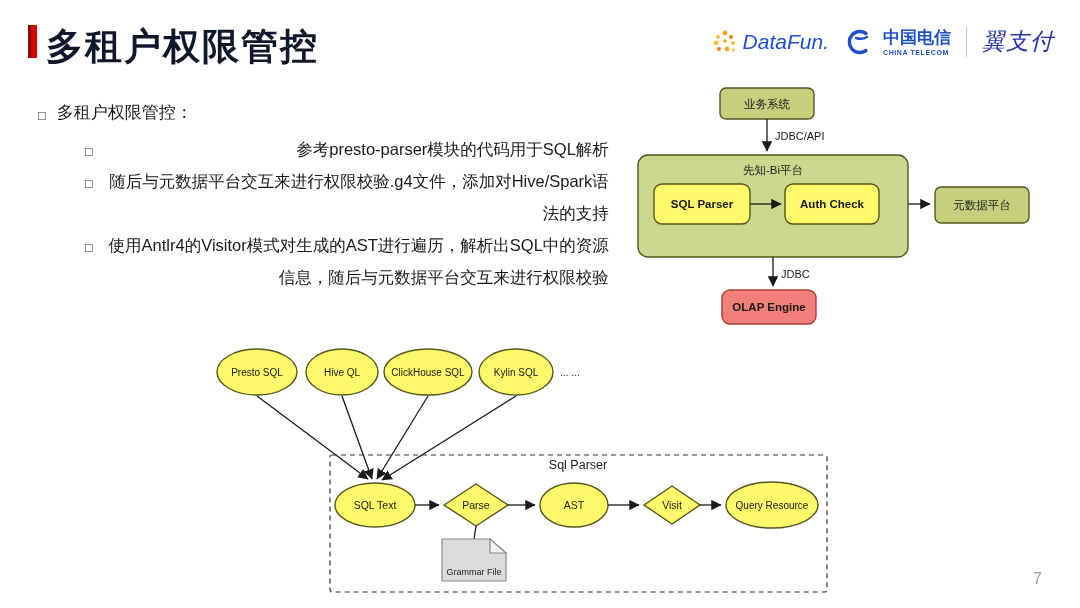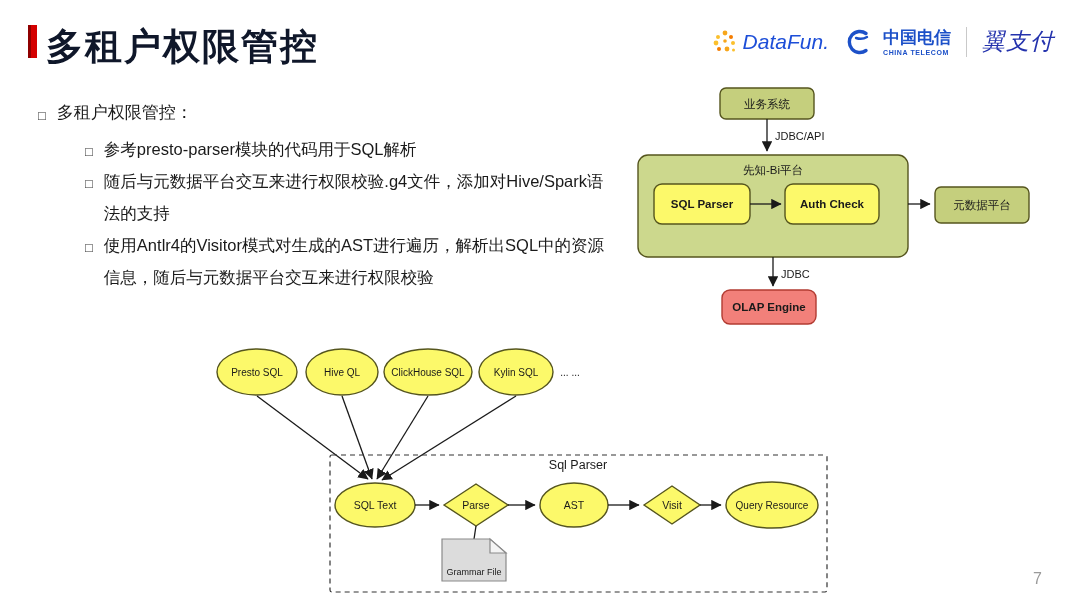--- a/index.html
+++ b/index.html
@@ -23,21 +23,21 @@
   .logo-divider { width:1px; height:30px; background:#c9c9c9; }
   .bestpay { font-size:23px; font-weight:normal; font-style:italic; color:#2433ad; letter-spacing:1px; }
 
   
   .bullets { position:absolute; left:38px; top:100px; width:585px; color:#1a1a1a; }
   .bullet-row { display:flex; gap:11px; align-items:flex-start; }
   .bullet-glyph { font-size:13px; line-height:inherit; position:relative; top:3px; color:#333; flex:0 0 auto; }
   .l1 { font-size:17px; line-height:26px; }
   .l2-group { margin-left:47px; margin-top:7px; }
   .l2 { font-size:16.5px; line-height:32px; }
-  .l2 .bullet-text { width:505px; }
+  .l2 .bullet-text { width:505px;text-align:right; }
 
   
   svg.arch   { position:absolute; left:618px; top:80px;  width:462px; height:252px; }
   svg.parser { position:absolute; left:200px; top:338px; width:650px; height:262px; }
   svg text { font-family:"Liberation Sans","DejaVu Sans",sans-serif; fill:#1a1a1a; }
   .shape { stroke:#55551e; stroke-width:1.4; }
   .olap-shape { stroke:#b23b32; stroke-width:1.4; }
   .flow-line { stroke:#1a1a1a; stroke-width:1.3; fill:none; }
 
   .page-number { position:absolute; right:38px; top:570px; font-size:16px; color:#9a9a9a; }

